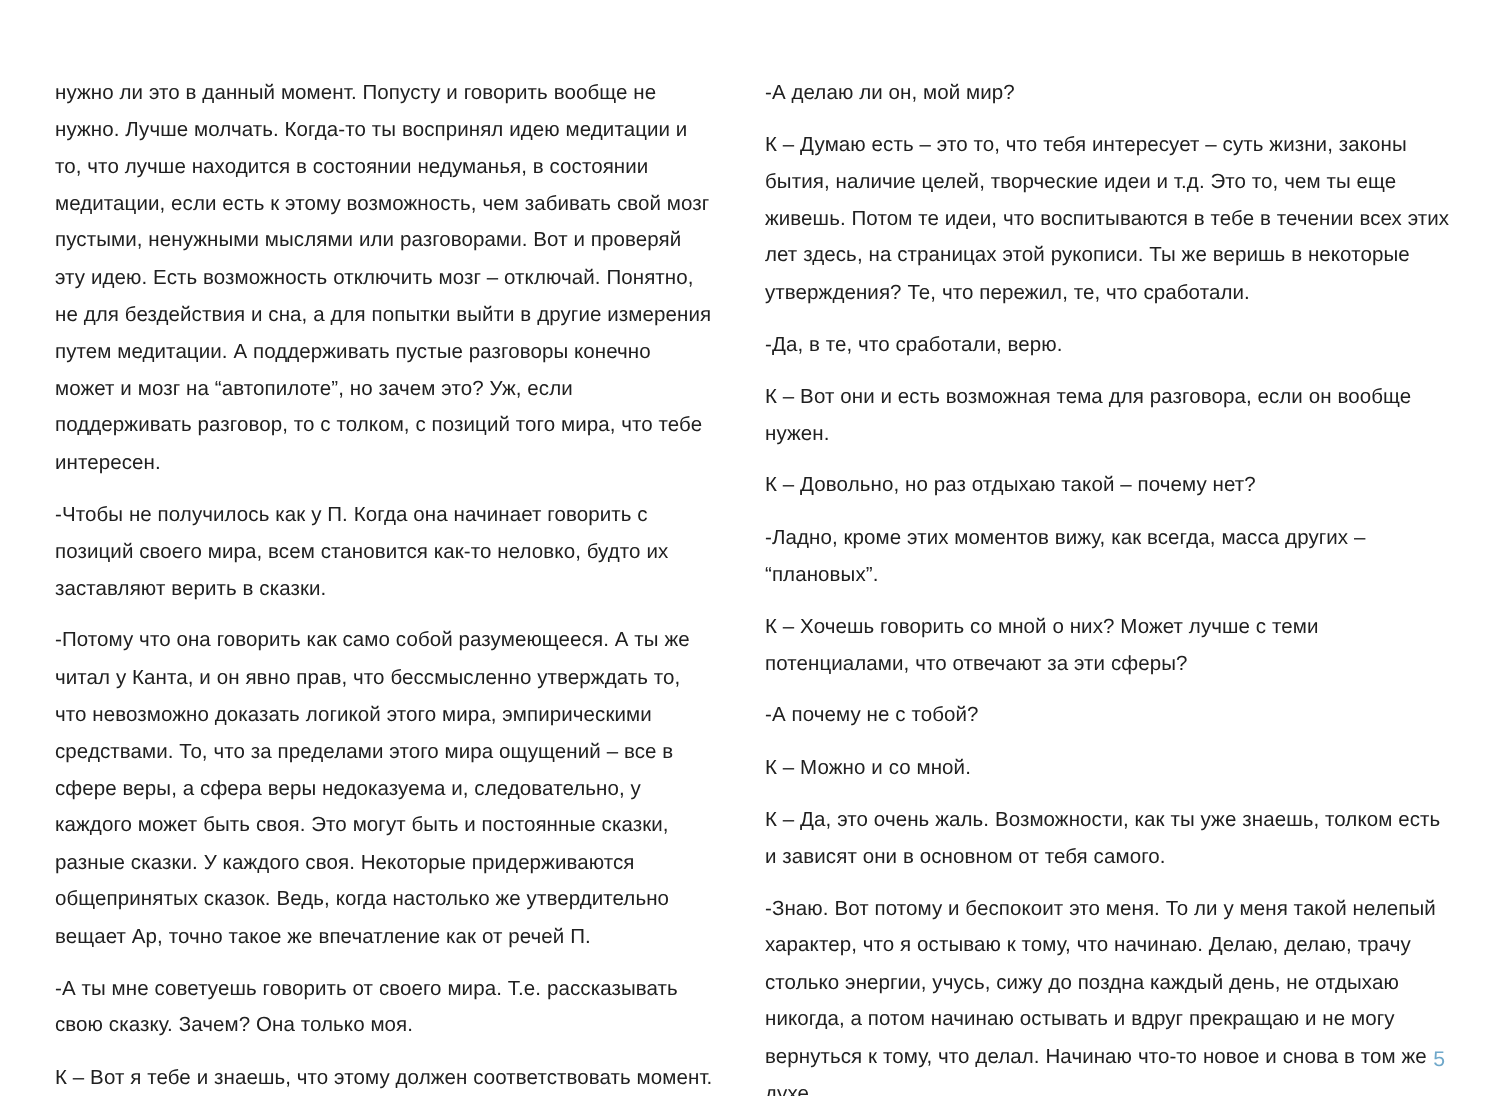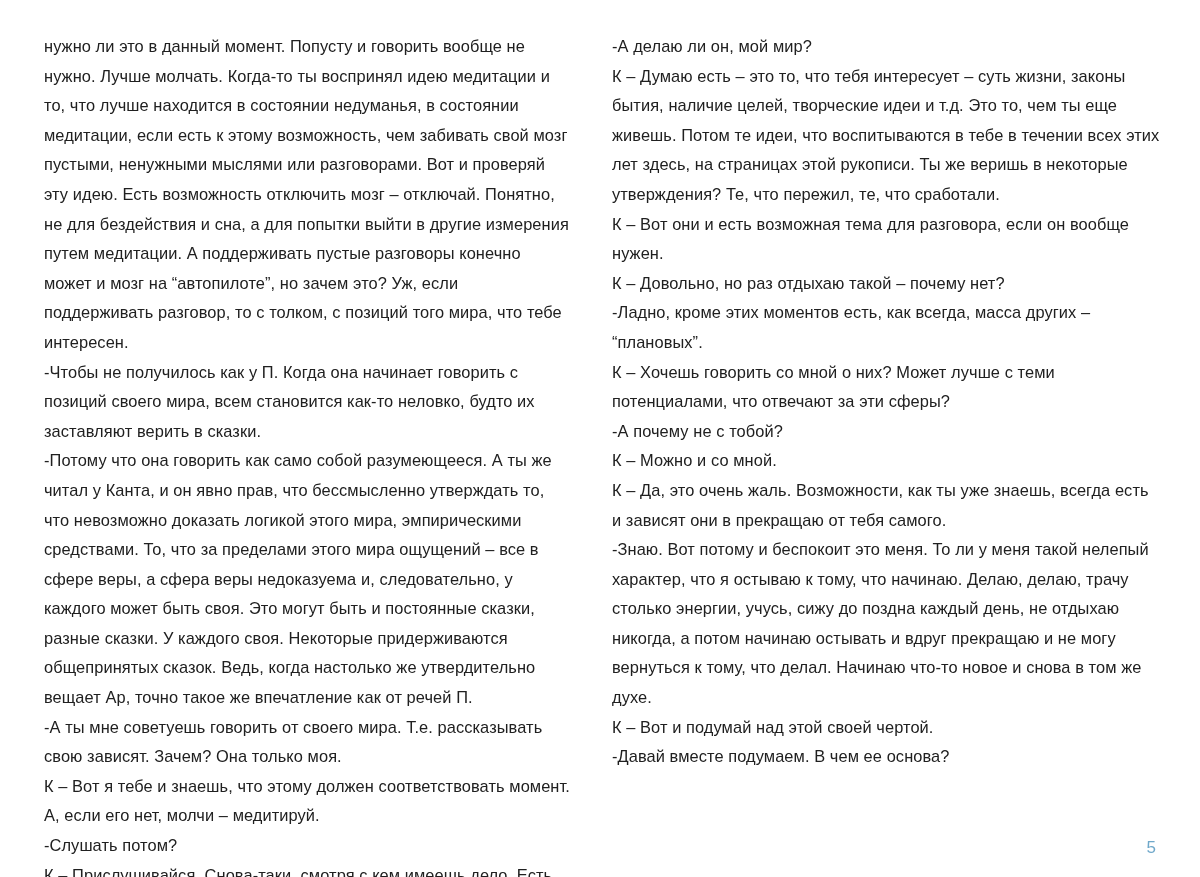--- a/index.html
+++ b/index.html
@@ -25,21 +25,21 @@
   .columns {
     position: absolute;
     left: 0;
     top: 0;
     width: 1200px;
     height: 877px;
     display: flex;
     flex-direction: row;
     align-items: flex-start;
     box-sizing: border-box;
-    padding: 32px 40px 0 44px;
+    padding: 60px 40px 0 44px;
   }
   .column {
     box-sizing: border-box;
   }
   .column-left {
     width: 527px;
     padding-right: 0;
   }
   .column-gutter {
     width: 41px;
@@ -51,21 +51,21 @@
   .para {
     margin: 0;
     font-size: 16.4px;
     line-height: 29.6px;
     letter-spacing: 0.005em;
     text-align: left;
     color: #202020;
     -webkit-font-smoothing: antialiased;
   }
   .para + .para {
-    margin-top: 0;
+    margin-top: 12px;
   }
   .page-number {
     position: absolute;
     right: 44px;
     bottom: 18px;
     font-size: 17px;
     line-height: 22px;
     color: #6fa8ca;
     font-family: "Liberation Sans", "DejaVu Sans", sans-serif;
     text-align: right;
@@ -76,38 +76,39 @@
 <body>
 
 <div class="page">
 
   <div class="columns">
 
     <div class="column column-left">
       <p class="para">нужно ли это в данный момент. Попусту и говорить вообще не нужно. Лучше молчать. Когда-то ты воспринял идею медитации и то, что лучше находится в состоянии недуманья, в состоянии медитации, если есть к этому возможность, чем забивать свой мозг пустыми, ненужными мыслями или разговорами. Вот и проверяй эту идею. Есть возможность отключить мозг – отключай. Понятно, не для бездействия и сна, а для попытки выйти в другие измерения путем медитации. А поддерживать пустые разговоры конечно может и мозг на “автопилоте”, но зачем это? Уж, если поддерживать разговор, то с толком, с позиций того мира, что тебе интересен.</p>
       <p class="para">-Чтобы не получилось как у П. Когда она начинает говорить с позиций своего мира, всем становится как-то неловко, будто их заставляют верить в сказки.</p>
       <p class="para">-Потому что она говорить как само собой разумеющееся. А ты же читал у Канта, и он явно прав, что бессмысленно утверждать то, что невозможно доказать логикой этого мира, эмпирическими средствами. То, что за пределами этого мира ощущений – все в сфере веры, а сфера веры недоказуема и, следовательно, у каждого может быть своя. Это могут быть и постоянные сказки, разные сказки. У каждого своя. Некоторые придерживаются общепринятых сказок. Ведь, когда настолько же утвердительно вещает Ар, точно такое же впечатление как от речей П.</p>
-      <p class="para">-А ты мне советуешь говорить от своего мира. Т.е. рассказывать свою зависят. Зачем? Она только моя.</p>
+      <p class="para">-А ты мне советуешь говорить от своего мира. Т.е. рассказывать свою сказку. Зачем? Она только моя.</p>
       <p class="para">К – Вот я тебе и знаешь, что этому должен соответствовать момент. А, если его нет, молчи – медитируй.</p>
       <p class="para">-Слушать потом?</p>
       <p class="para">К – Прислушивайся. Снова-таки, смотря с кем имеешь дело. Есть всего несколько человек, с которыми можно включиться в настоящую “беседу”, т.к. они тоже будут с интересом говорить о твоем мире.</p>
     </div>
 
     <div class="column-gutter"></div>
 
     <div class="column column-right">
       <p class="para">-А делаю ли он, мой мир?</p>
       <p class="para">К – Думаю есть – это то, что тебя интересует – суть жизни, законы бытия, наличие целей, творческие идеи и т.д. Это то, чем ты еще живешь. Потом те идеи, что воспитываются в тебе в течении всех этих лет здесь, на страницах этой рукописи. Ты же веришь в некоторые утверждения? Те, что пережил, те, что сработали.</p>
+      <p class="para">-Да, в те, что сработали, верю.</p>
       <p class="para">К – Вот они и есть возможная тема для разговора, если он вообще нужен.</p>
       <p class="para">К – Довольно, но раз отдыхаю такой – почему нет?</p>
-      <p class="para">-Ладно, кроме этих моментов есть, как всегда, масса других – “плановых”.</p>
+      <p class="para">-Ладно, кроме этих моментов вижу, как всегда, масса других – “плановых”.</p>
       <p class="para">К – Хочешь говорить со мной о них? Может лучше с теми потенциалами, что отвечают за эти сферы?</p>
       <p class="para">-А почему не с тобой?</p>
       <p class="para">К – Можно и со мной.</p>
-      <p class="para">К – Да, это очень жаль. Возможности, как ты уже знаешь, всегда есть и зависят они в прекращаю от тебя самого.</p>
+      <p class="para">К – Да, это очень жаль. Возможности, как ты уже знаешь, толком есть и зависят они в основном от тебя самого.</p>
       <p class="para">-Знаю. Вот потому и беспокоит это меня. То ли у меня такой нелепый характер, что я остываю к тому, что начинаю. Делаю, делаю, трачу столько энергии, учусь, сижу до поздна каждый день, не отдыхаю никогда, а потом начинаю остывать и вдруг прекращаю и не могу вернуться к тому, что делал. Начинаю что-то новое и снова в том же духе.</p>
       <p class="para">К – Вот и подумай над этой своей чертой.</p>
       <p class="para">-Давай вместе подумаем. В чем ее основа?</p>
 
     </div>
 
   </div>
 
   <div class="page-number">5</div>
 

